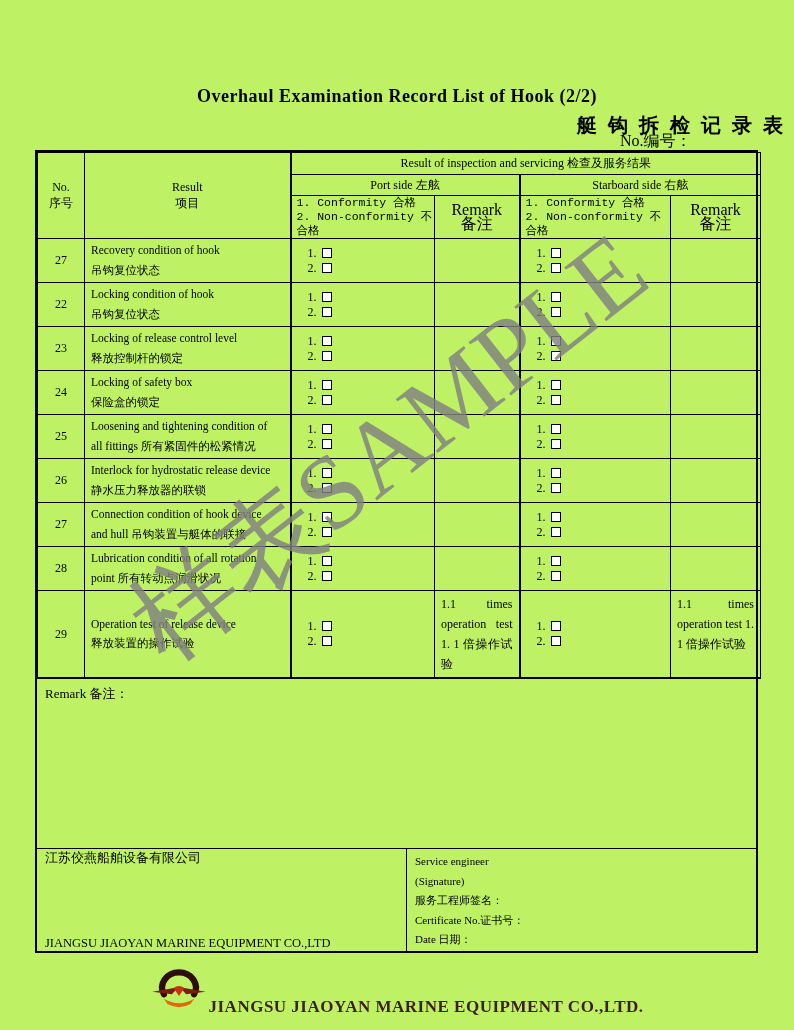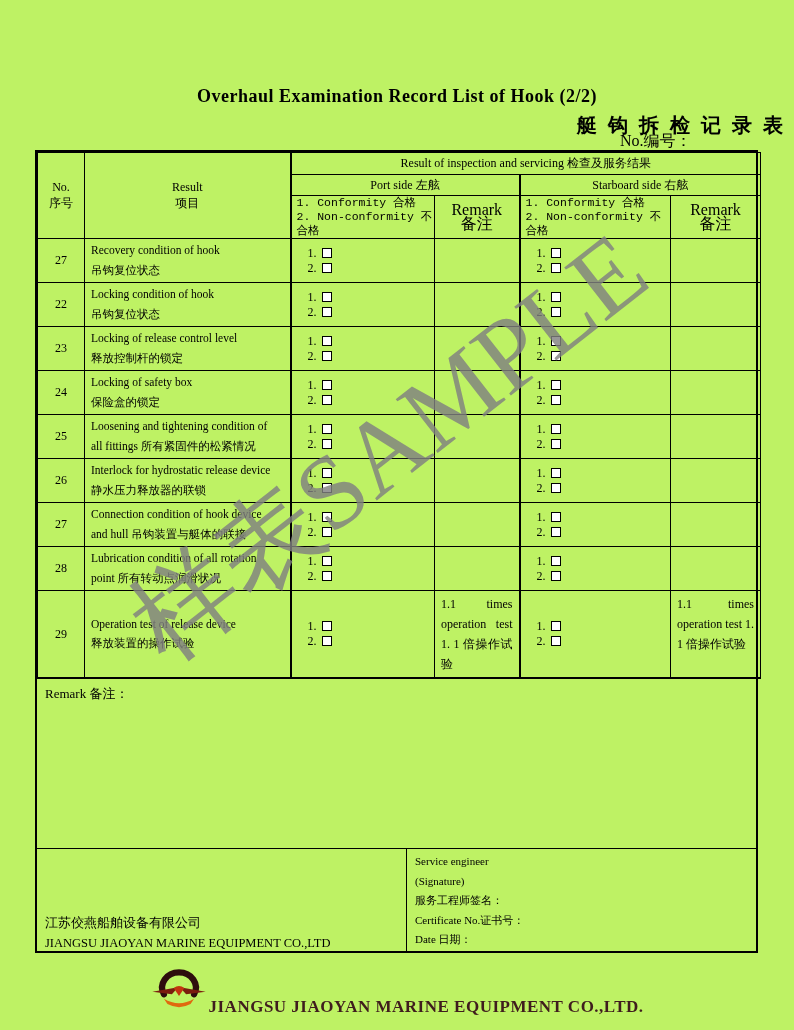--- a/index.html
+++ b/index.html
@@ -31,21 +31,21 @@
   .tall-row { height:84px; }
   .tall-row td { border-bottom:2px solid #000; }
   .conf-cell { padding-left:16px; }
   .cbg { display:inline-block; white-space:nowrap; margin-right:50px; font-size:12px; }
   .cb { display:inline-block; width:10px; height:10px; border:1px solid #000; margin-left:5px; vertical-align:-1px; background:#fff; }
   .rem-cell29 { padding:3px 6px; font-size:12px; line-height:20px; text-align:justify; vertical-align:top; }
 
   .remark-section { height:170px; border-bottom:1px solid #000; padding:6px 8px; font-size:13px; }
   .footer-row { display:flex; height:102px; }
   .footer-left { width:370px; border-right:1px solid #000; padding:0 0 0 8px;
-    display:flex; flex-direction:column; justify-content:flex-end; gap:4px; font-size:13px; }
+    display:flex; flex-direction:column; justify-content:space-between; gap:4px; font-size:13px; }
   .footer-left .en { font-size:12.5px; }
   .footer-right { flex:1; padding:3px 0 0 8px; font-size:11px; line-height:19.5px; }
 
   .brand-row { position:absolute; left:0; top:965px; width:100%;
     display:flex; align-items:flex-end; justify-content:center; }
   .brand-name { font-size:17px; font-weight:bold; color:#3f1d1d; letter-spacing:.5px; }
 
   .watermark { position:absolute; left:145px; top:585px; transform:rotate(-38deg);
     transform-origin:0 50%; font-size:104px; line-height:1;
     color:rgba(128,128,128,.82); white-space:nowrap; z-index:5;

